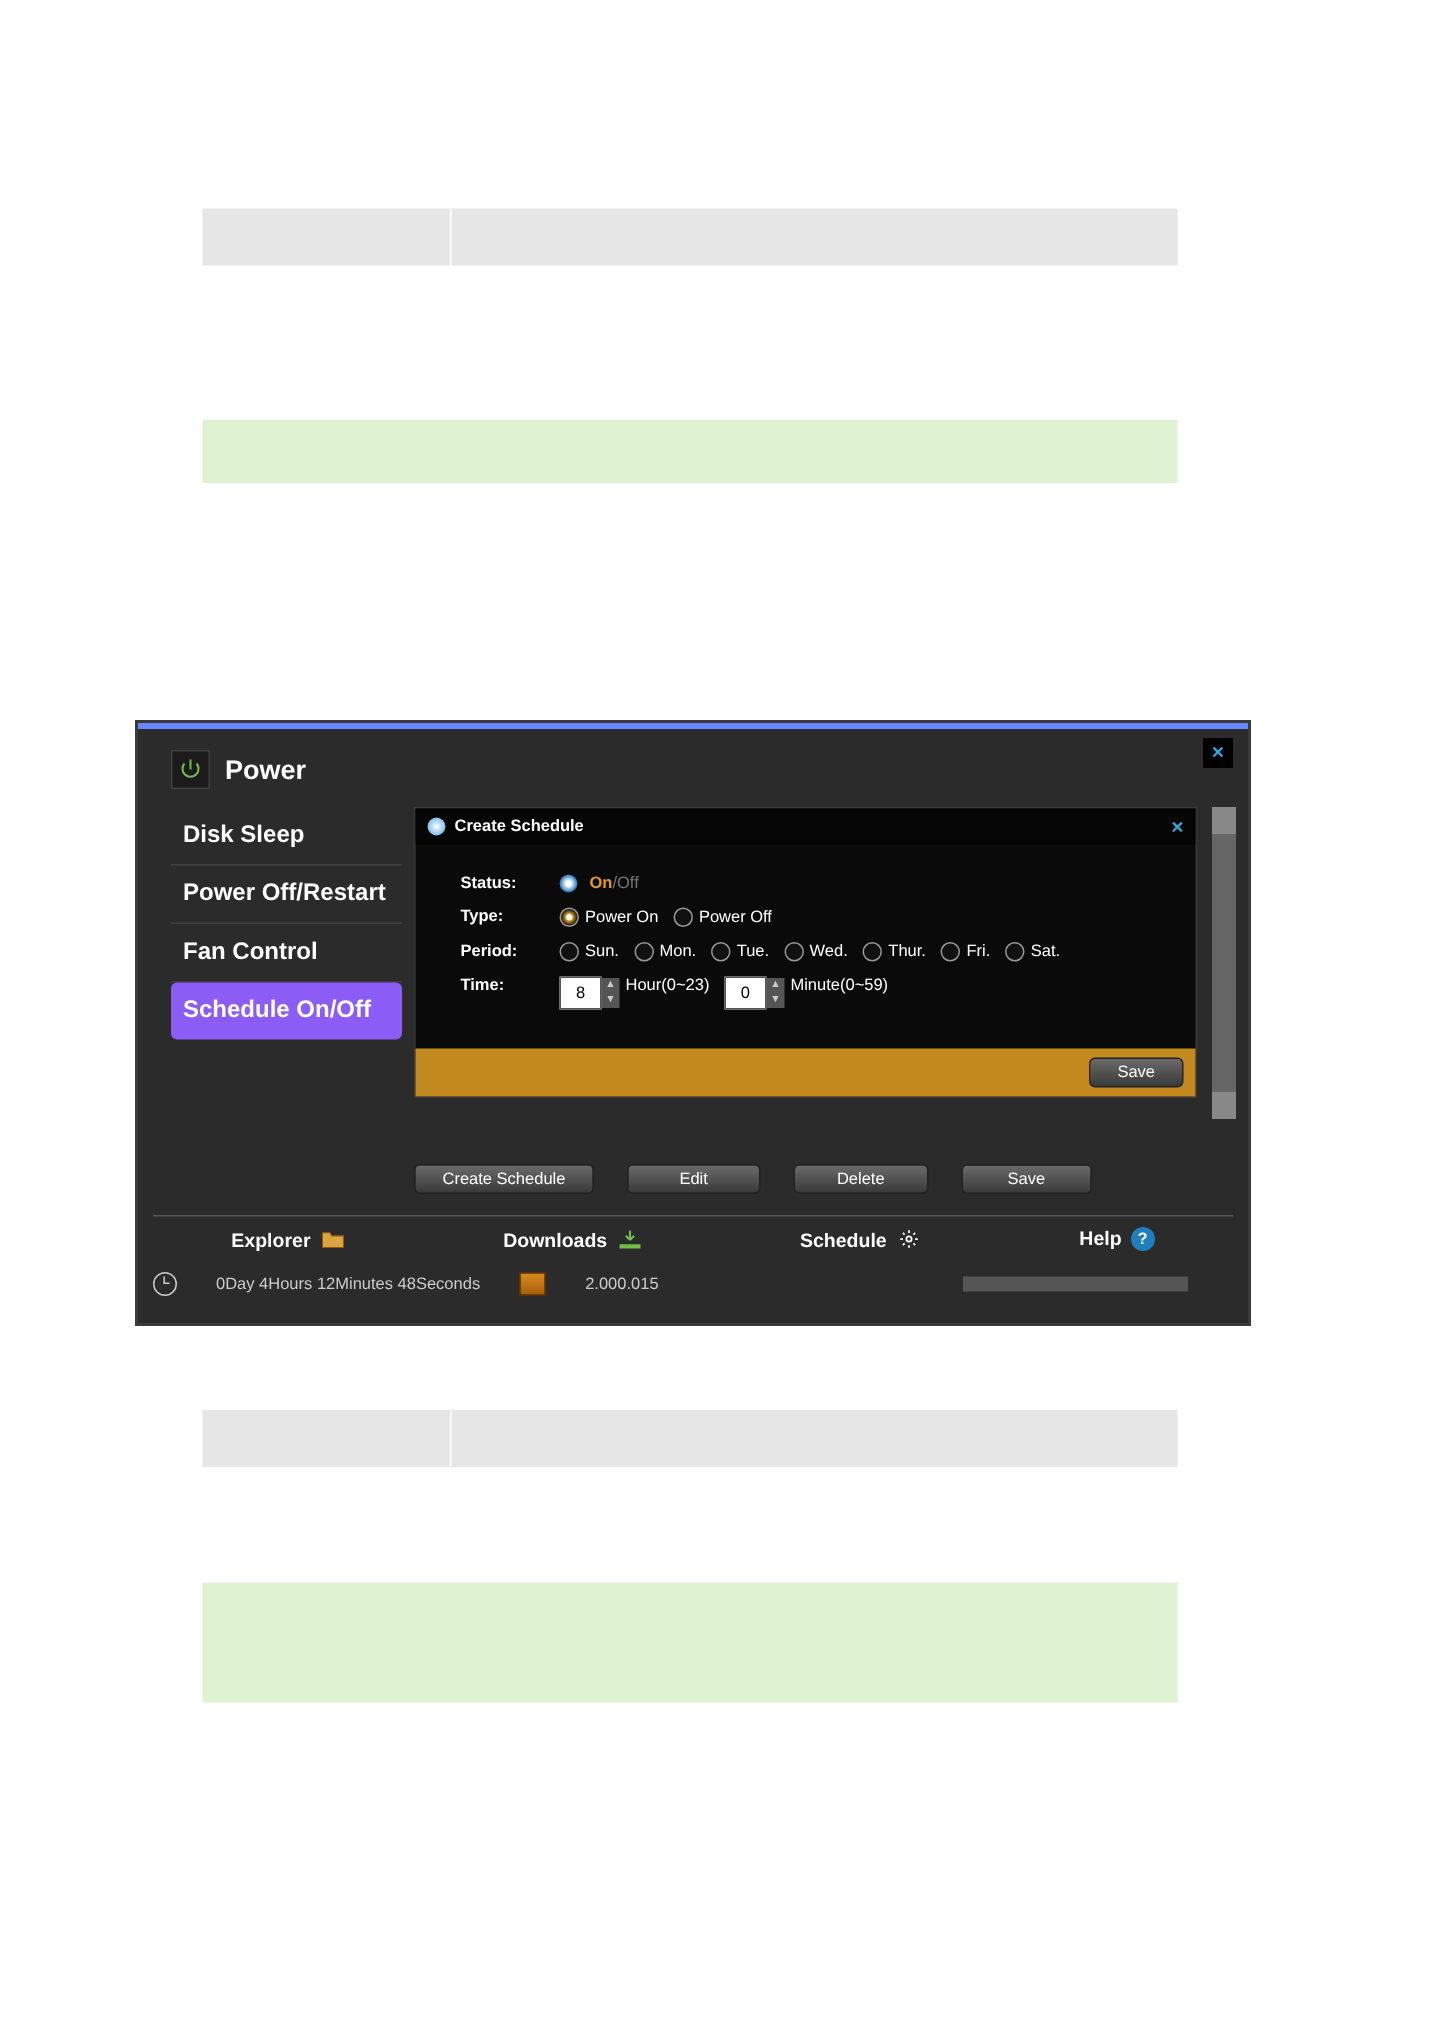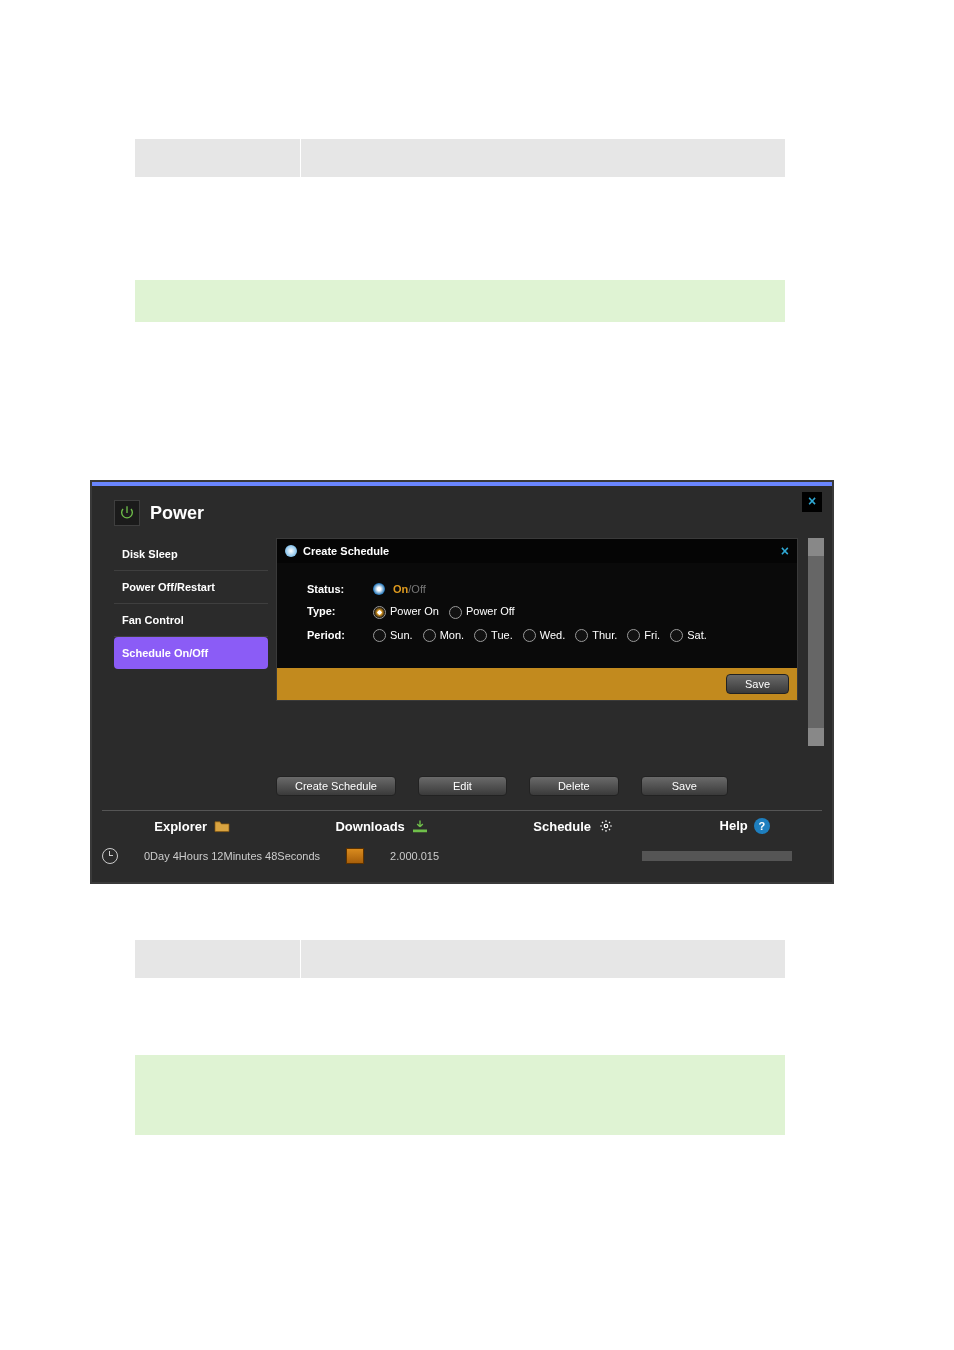--- a/index.html
+++ b/index.html
@@ -10,21 +10,21 @@
   .grey-cell-r{flex:1;}
   
   .shot{position:absolute;left:90px;top:480px;width:740px;height:400px;background:#2b2b2b;border:2px solid #3a3a3a;}
   .shot-top{position:absolute;left:0;right:0;top:0;height:4px;background:#6a86ff;}
   .titlebar{position:absolute;left:22px;top:18px;display:flex;align-items:center;gap:10px;color:#fff;font-weight:bold;font-size:18px;}
   .title-ico{width:24px;height:24px;background:#1b1b1b;border:1px solid #3f3f3f;display:flex;align-items:center;justify-content:center;}
   .title-ico svg{width:16px;height:16px;}
   .close-x{position:absolute;right:10px;top:10px;width:20px;height:20px;background:#000;color:#2fa7d2;font-weight:bold;text-align:center;line-height:18px;font-size:14px;}
   
   .side{position:absolute;left:22px;top:56px;width:154px;}
-  .side-item{color:#fff;font-weight:bold;font-size:11px;padding:10px 8px;border-bottom:1px solid #3f3f3f;}
+  .side-item{color:#fff;font-weight:bold;font-size:16px;padding:10px 8px;border-bottom:1px solid #3f3f3f;}
   .side-item.sel{background:#8b5cf6;color:#fff;border-radius:4px;border-bottom:none;}
   
   .panel{position:absolute;left:184px;top:56px;width:520px;background:#0a0a0a;border:1px solid #3a3a3a;}
   .panel-head{display:flex;align-items:center;justify-content:space-between;padding:4px 8px;background:#050505;}
   .panel-head-l{display:flex;align-items:center;gap:6px;color:#fff;font-weight:bold;font-size:11px;}
   .orb{width:12px;height:12px;border-radius:50%;background:radial-gradient(#fff,#4aa3e0);}
   .panel-head .x{color:#2fa7d2;font-weight:bold;font-size:14px;cursor:pointer;}
   .form{padding:10px 8px 16px 30px;color:#fff;font-size:11px;}
   .frow{display:flex;margin:10px 0;}
   .flbl{width:66px;font-weight:bold;}
@@ -119,20 +119,39 @@
         <span class="flbl">Period:</span>
         <span class="opt"><span class="radio"></span><span>Sun.</span></span>
         <span class="opt"><span class="radio"></span><span>Mon.</span></span>
         <span class="opt"><span class="radio"></span><span>Tue.</span></span>
         <span class="opt"><span class="radio"></span><span>Wed.</span></span>
         <span class="opt"><span class="radio"></span><span>Thur.</span></span>
         <span class="opt"><span class="radio"></span><span>Fri.</span></span>
         <span class="opt"><span class="radio"></span><span>Sat.</span></span>
       </div>
 
+      <div class="frow">
+        <span class="flbl">Time:</span>
+        <span class="spin">
+          <input class="spin-in" value="8" style="">
+          <span class="spin-btns">
+                <div>▲</div>
+                <div>▼</div>
+              </span>
+        </span>
+        <span class="tlbl">Hour(0~23)</span>
+        <span class="spin">
+          <input class="spin-in" value="0" style="">
+          <span class="spin-btns">
+                <div>▲</div>
+                <div>▼</div>
+              </span>
+        </span>
+        <span class="tlbl">Minute(0~59)</span>
+      </div>
     </div>
 
     <div class="panel-foot">
       <button class="btn">Save</button>
     </div>
   </div>
 
   <div class="vscroll">
     <div class="thumb-up"></div>
     <div class="thumb-dn"></div>

